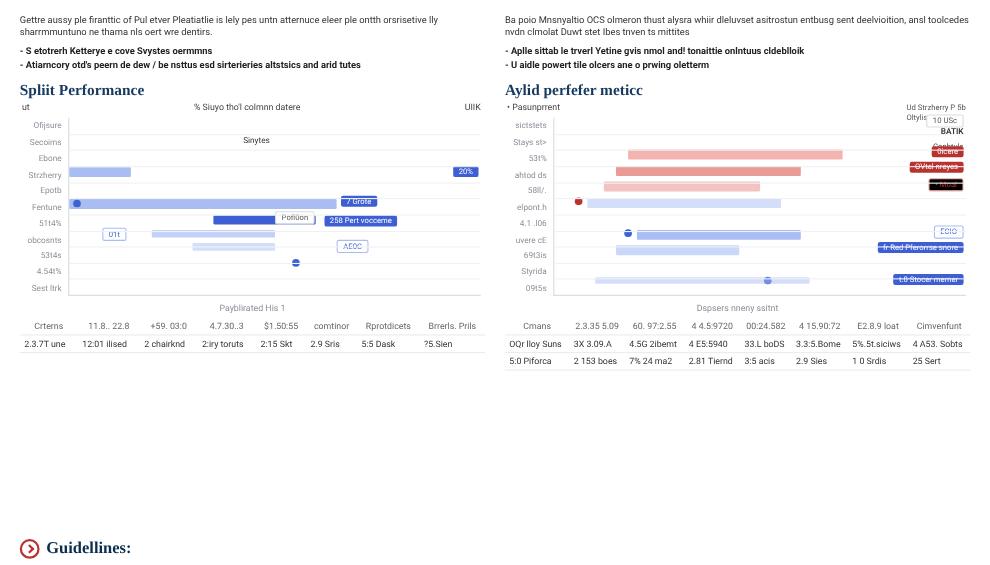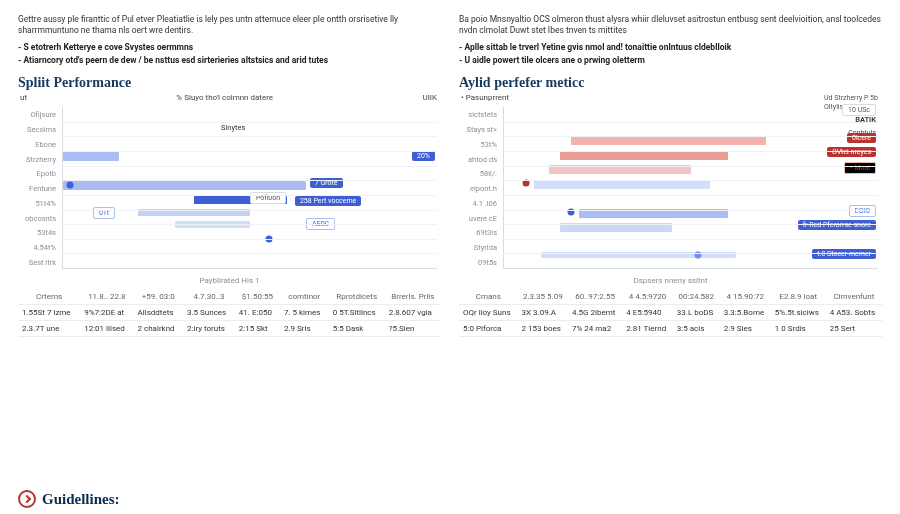--- a/index.html
+++ b/index.html
@@ -133,30 +133,20 @@
               <th>+59. 03:0</th>
               <th>4.7.30..3</th>
               <th>$1.50:55</th>
               <th>comtinor</th>
               <th>Rprotdicets</th>
               <th>Brrerls. Prils</th>
             </tr>
           </thead>
         <tbody id="ltb">
             <tr>
-              <td>1.55St 7 lzme</td>
-              <td>9%7:2DE at</td>
-              <td>Allsddtets</td>
-              <td>3.5 Sunces</td>
-              <td>41. E:050</td>
-              <td>7. 5 kimes</td>
-              <td>0 5T.Sitilncs</td>
-              <td>2.8.607 vgia</td>
-            </tr>
-            <tr>
               <td>2.3.7T une</td>
               <td>12:01 ilised</td>
               <td>2 chairknd</td>
               <td>2:iry toruts</td>
               <td>2:15 Skt</td>
               <td>2.9 Sris</td>
               <td>5:5 Dask</td>
               <td>?5.Sien</td>
             </tr>
           </tbody>

